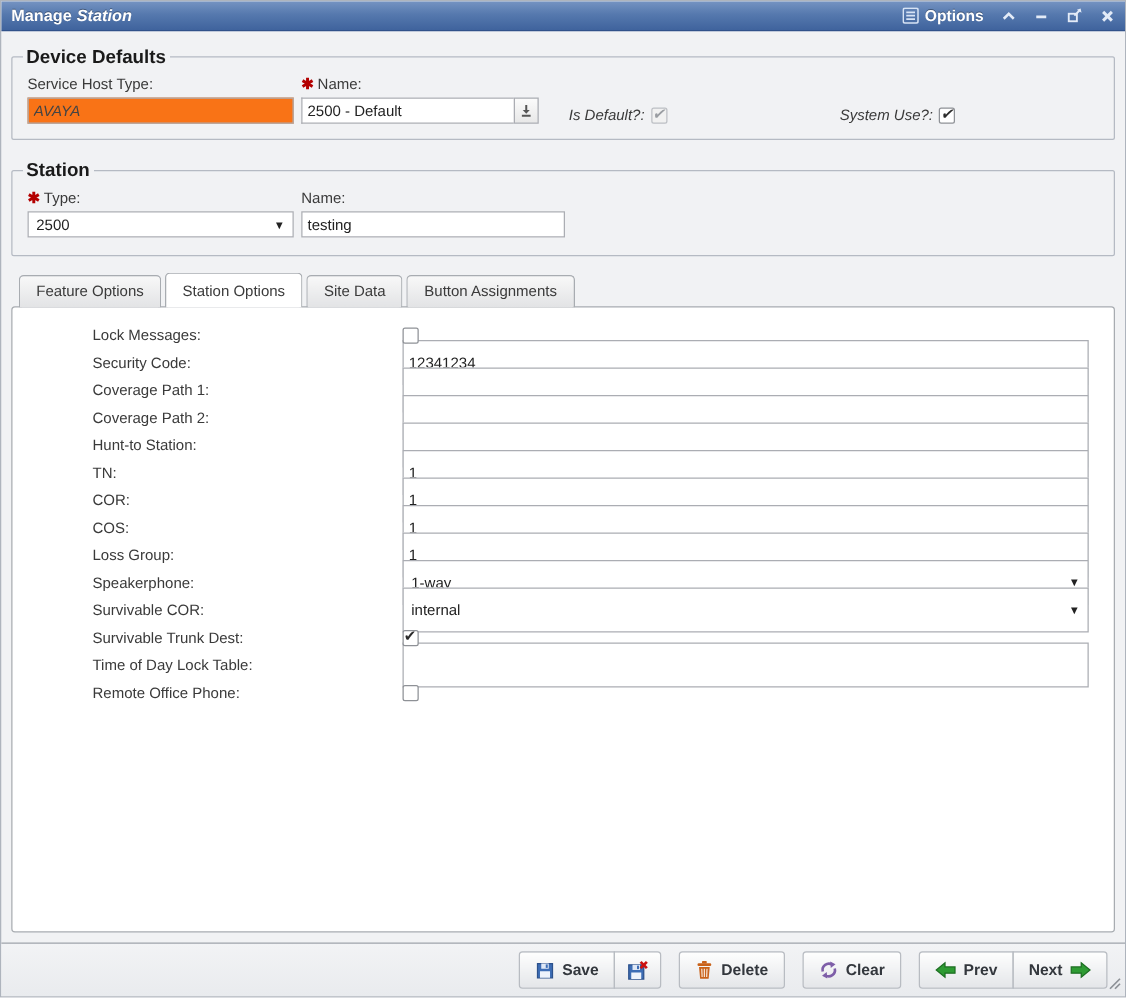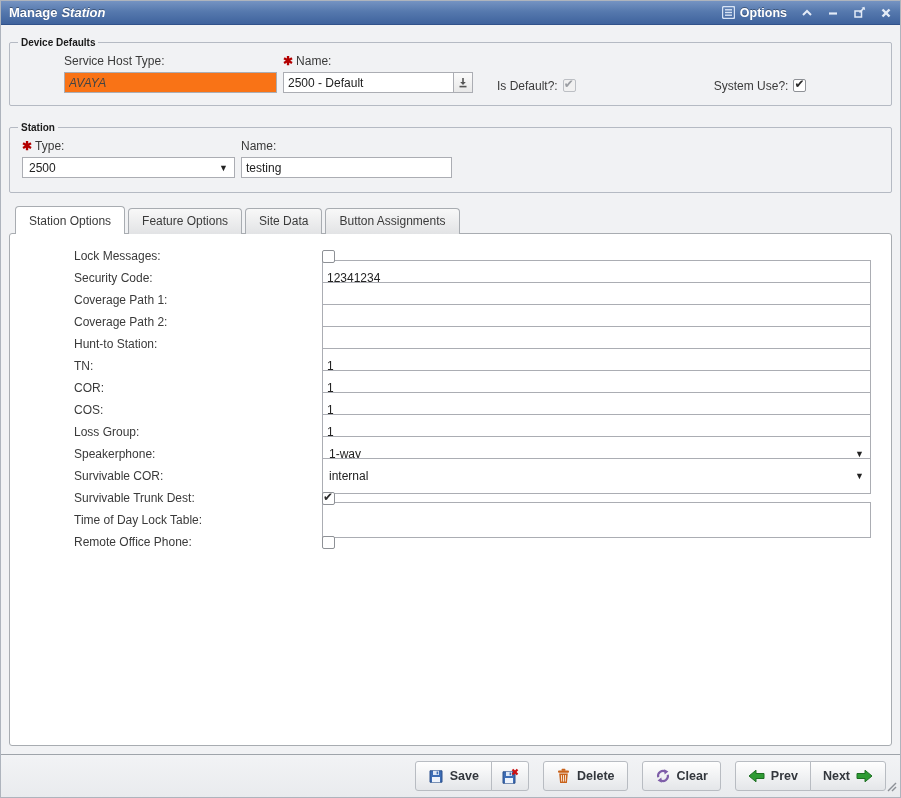--- a/index.html
+++ b/index.html
@@ -26,21 +26,21 @@
   .options-btn { font-weight:bold; font-size:12.5px; text-shadow:0 -1px 0 rgba(0,0,0,.35); display:flex; align-items:center; gap:5px; }
   .tb-tool svg { display:block; }
 
   
   .win-body { flex:1 1 auto; padding:8px; display:flex; flex-direction:column; overflow:hidden; }
 
   fieldset {
     border:1px solid #b5bac3; border-radius:2px;
     padding:6px 6px 12px 6px; margin:4px 0 12px 0;
   }
-  legend { font-weight:bold; font-size:10px; color:#1a1a1a; padding:0 3px; margin-left:2px; }
+  legend { font-weight:bold; font-size:15px; color:#1a1a1a; padding:0 3px; margin-left:2px; }
 
   .field-col { display:inline-flex; flex-direction:column; vertical-align:top; }
   .lbl { margin-bottom:4px; color:#3a3a3a; white-space:nowrap; }
   .req { color:#b30000; font-weight:bold; margin-right:3px; }
 
   .ti, .ti-disabled {
     height:21px; border:1px solid #abadb3; background:#fff; padding:0 4px;
     font-family:"Liberation Sans", sans-serif; font-size:12px; color:#222;
   }
   .ti-disabled { background:#f97316; color:#444;font-style:italic; }
@@ -61,21 +61,21 @@
   .cb {
     width:13px; height:13px; border:1px solid #8e9196; background:#fff; border-radius:2px;
     display:inline-block; position:relative; cursor:pointer; vertical-align:middle;
   }
   .cb.checked::after {
     content:"✔"; position:absolute; left:0px; top:-3px; font-size:12px; color:#2b2b2b;
   }
   .cb.disabled { background:#f1f1f1; border-color:#bcbfc4; cursor:default; }
   .cb.disabled.checked::after { color:#9a9da2; }
 
-  .inline-check { display:inline-flex; align-items:center; gap:5px; white-space:nowrap; }
+  .inline-check { display:inline-flex; align-items:center; gap:5px; white-space:nowrap;font-style:italic; }
 
   
   .tabpanel { flex:1 1 auto; display:flex; flex-direction:column; min-height:0; }
   .tabstrip { display:flex; align-items:flex-end; padding-left:6px; position:relative; z-index:2; }
   .tab {
     border:1px solid #a8acb1; border-bottom:none; border-radius:4px 4px 0 0;
     background:linear-gradient(#f8f8f8,#e2e3e5); padding:5px 13px 6px 13px; margin-right:3px;
     color:#3a3a3a; cursor:pointer; position:relative; top:1px; font-size:12px;
   }
   .tab.active { background:#fff; padding-top:7px; font-weight:normal; z-index:3; top:1px; }
@@ -150,21 +150,21 @@
         <line x1="2.5" y1="2.5" x2="9.5" y2="9.5" stroke="#e3ebf7" stroke-width="2.4"></line>
         <line x1="9.5" y1="2.5" x2="2.5" y2="9.5" stroke="#e3ebf7" stroke-width="2.4"></line>
       </svg>
     </div>
   </div>
 
   <div class="win-body">
 
     <fieldset>
       <legend>Device Defaults</legend>
-      <div style="display:flex; align-items:center; padding-left:6px;margin-left:42px;">
+      <div style="display:flex; align-items:flex-end; padding-left:6px;">
         <div class="field-col" style="width:213px;">
           <span class="lbl">Service Host Type:</span>
           <input class="ti-disabled" disabled="" value="AVAYA" style="">
         </div>
         <div class="field-col" style="width:190px; margin-left:6px;">
           <span class="lbl"><span class="req">✱</span><span>Name:</span></span>
           <div class="combo">
             <input class="ti" value="2500 - Default" style="">
             <div class="combo-trigger">
               <svg width="10" height="11" viewBox="0 0 10 11">
@@ -198,22 +198,22 @@
         </div>
         <div class="field-col" style="width:211px; margin-left:6px;">
           <span class="lbl">Name:</span>
           <input class="ti" value="testing" style="">
         </div>
       </div>
     </fieldset>
 
     <div class="tabpanel">
       <div class="tabstrip">
+          <div class="tab"><span>Feature Options</span></div>
           <div class="tab active"><span>Station Options</span></div>
-          <div class="tab"><span>Feature Options</span></div>
           <div class="tab"><span>Site Data</span></div>
           <div class="tab"><span>Button Assignments</span></div>
         </div>
       <div class="tabbody">
         <div>
             <div class="frow">
               <span class="flabel">Lock Messages:</span>
               <span class="cb"></span>
             </div>
             <div class="frow">

